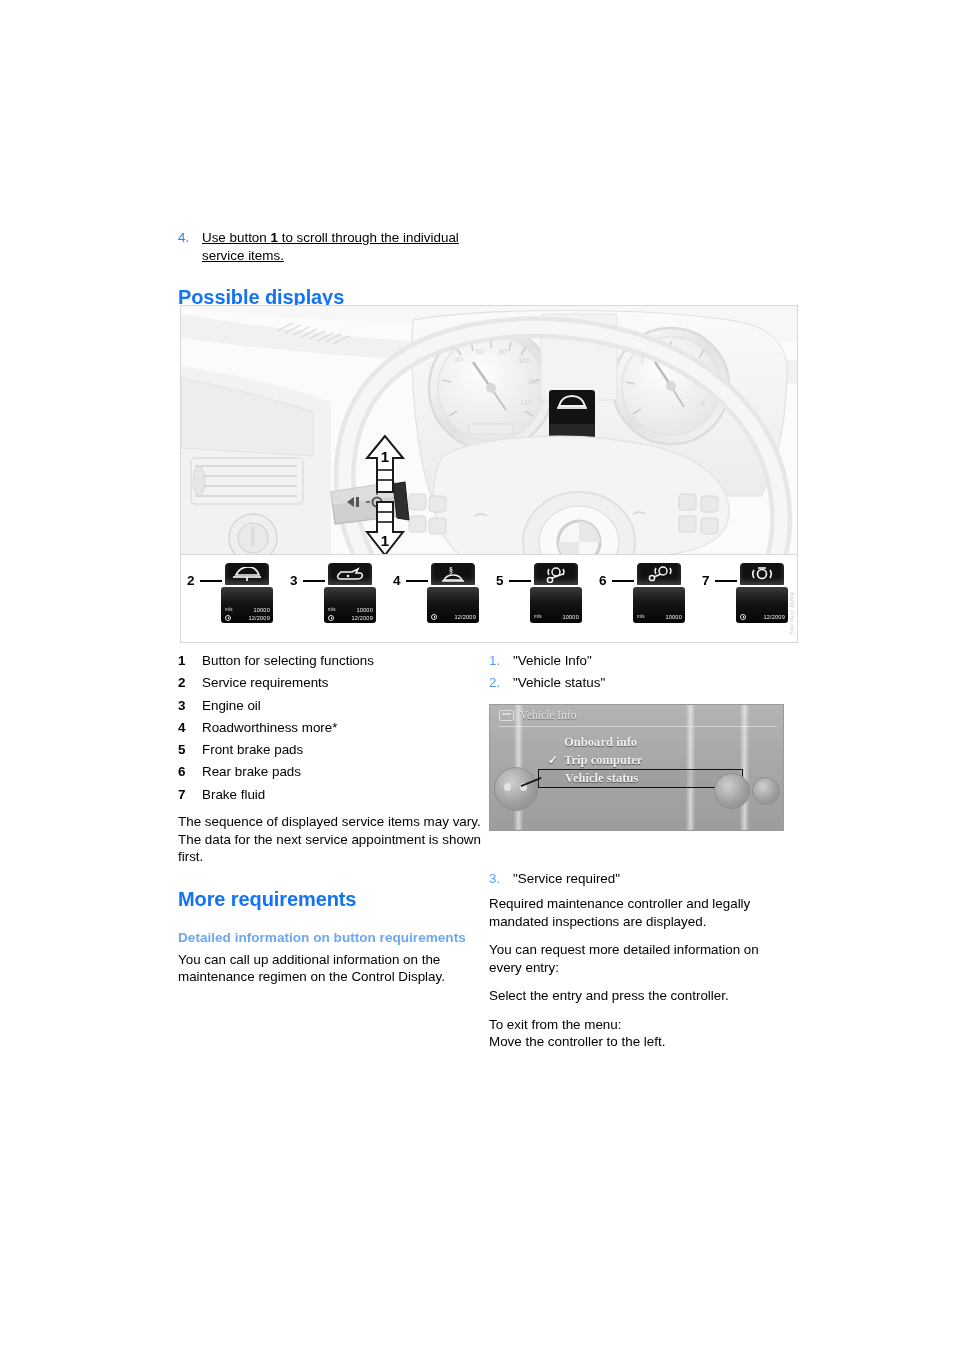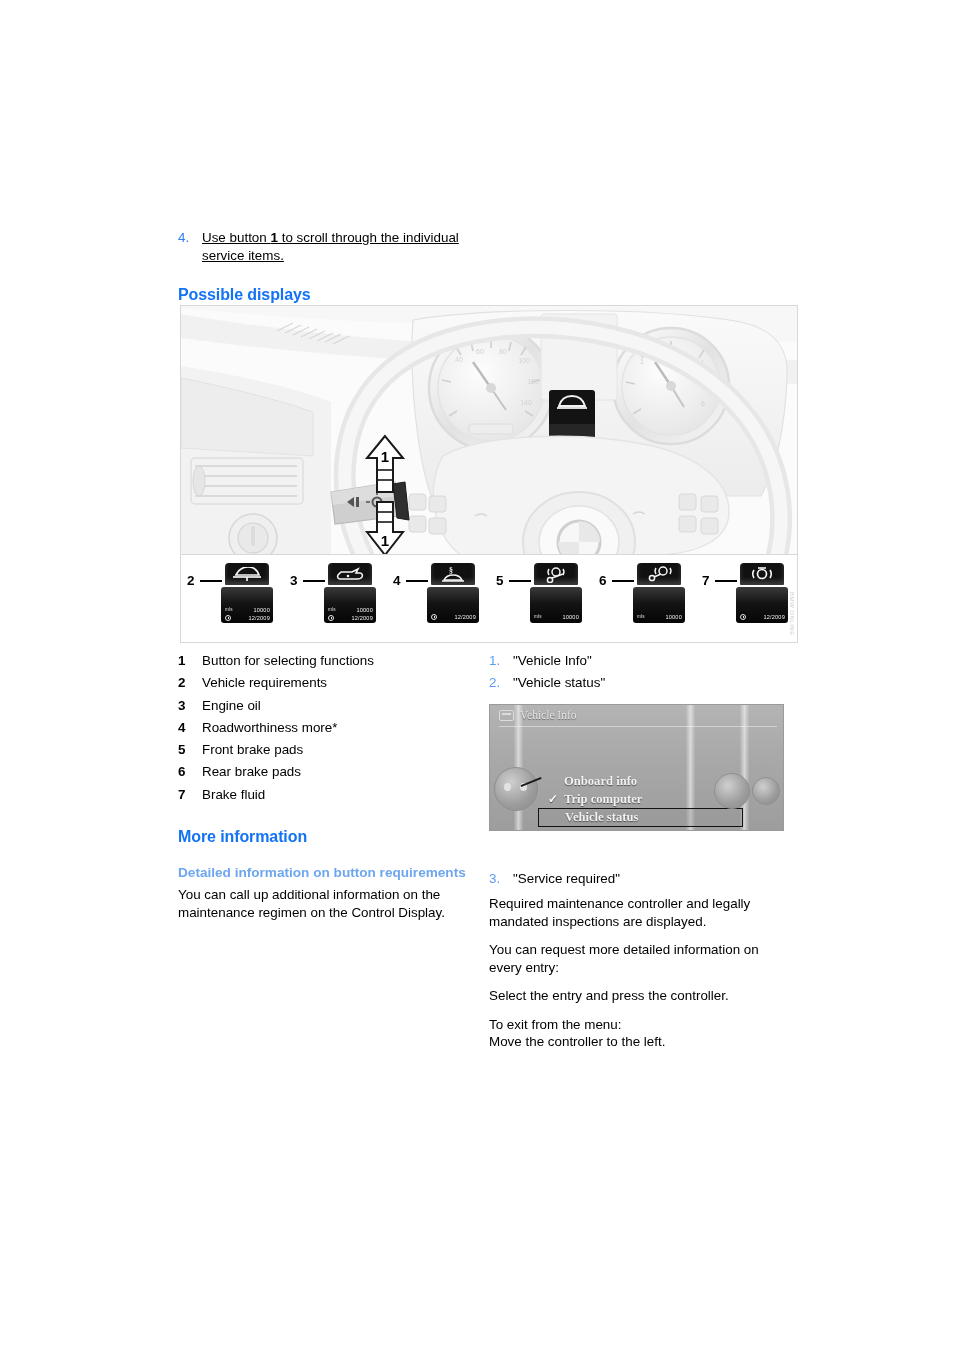--- a/index.html
+++ b/index.html
@@ -56,21 +56,21 @@
   }
   .step-num {
     color: #2d7df6;
     width: 24px;
     flex: 0 0 24px;
   }
   .step-body { flex: 1; text-decoration: underline; }
   .b { font-weight: bold; }
 
   h2.sec-head {
-    font-size: 16px;
+    font-size: 20px;
     font-weight: bold;
     color: #1273f4;
     margin: 22px 0 8px 0;
     letter-spacing: -0.1px;
   }
   h3.sub-head {
     font-size: 13.6px;
     font-weight: bold;
     color: #6ea7ef;
     margin: 18px 0 5px 0;
@@ -178,21 +178,20 @@
     position: absolute;
     left: 9px; right: 6px; top: 21px;
     height: 1px;
     background: rgba(255,255,255,.45);
   }
   .idrive-menu {
     position: absolute;
     left: 48px;
     top: 28px;
     width: 205px;
-    margin-top: 39px;
   }
   .idrive-item {
     position: relative;
     height: 18px;
     color: #f2f2f2;
     font-size: 12.6px;
     font-weight: bold;
     text-shadow: 0 1px 1px rgba(0,0,0,.5);
     padding-left: 26px;
     line-height: 18px;
@@ -653,21 +652,21 @@
     <div class="fig-credit">BMW ONLINE</div>
   </div>
 
   <div style="position:absolute; left:178px; top:650px; width:305px;">
     <div class="legend-row">
       <span class="legend-num">1</span>
       <span class="legend-label">Button for selecting functions</span>
     </div>
     <div class="legend-row">
       <span class="legend-num">2</span>
-      <span class="legend-label">Vehicle requirements</span>
+      <span class="legend-label">Service requirements</span>
     </div>
     <div class="legend-row">
       <span class="legend-num">3</span>
       <span class="legend-label">Engine oil</span>
     </div>
     <div class="legend-row">
       <span class="legend-num">4</span>
       <span class="legend-label"><span>Roadworthiness more</span><sup class="ast">*</sup></span>
     </div>
     <div class="legend-row">
@@ -676,22 +675,23 @@
     </div>
     <div class="legend-row">
       <span class="legend-num">6</span>
       <span class="legend-label">Rear brake pads</span>
     </div>
     <div class="legend-row">
       <span class="legend-num">7</span>
       <span class="legend-label">Brake fluid</span>
     </div>
 
-
-    <h2 class="sec-head">More information</h2>
+    <p class="body" style="margin-top:7px;">The sequence of displayed service items may vary. The data for the next service appointment is shown first.</p>
+
+    <h2 class="sec-head">More requirements</h2>
     <h3 class="sub-head">Detailed information on button requirements</h3>
     <p class="body">You can call up additional information on the maintenance regimen on the Control Display.</p>
   </div>
 
   <div class="col-right">
     <div class="qrow">
       <span class="qnum">1.</span>
       <span>"Vehicle Info"</span>
     </div>
     <div class="qrow">

